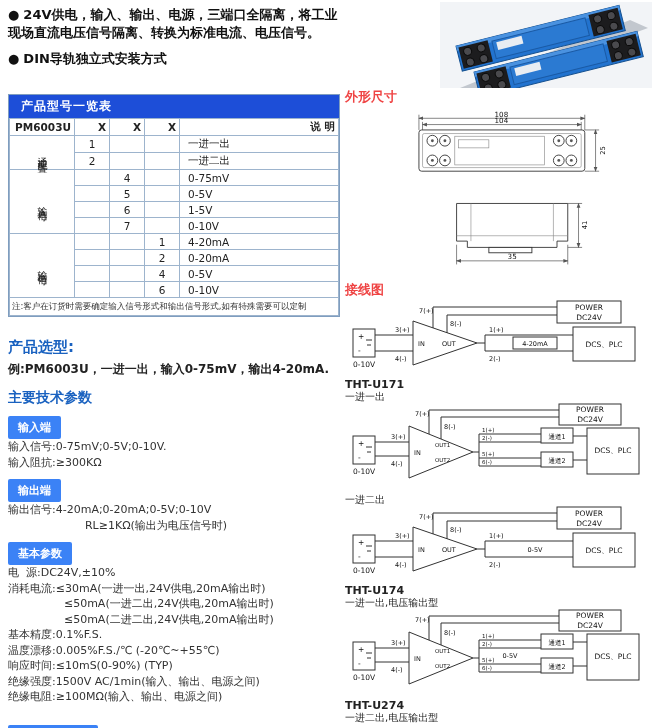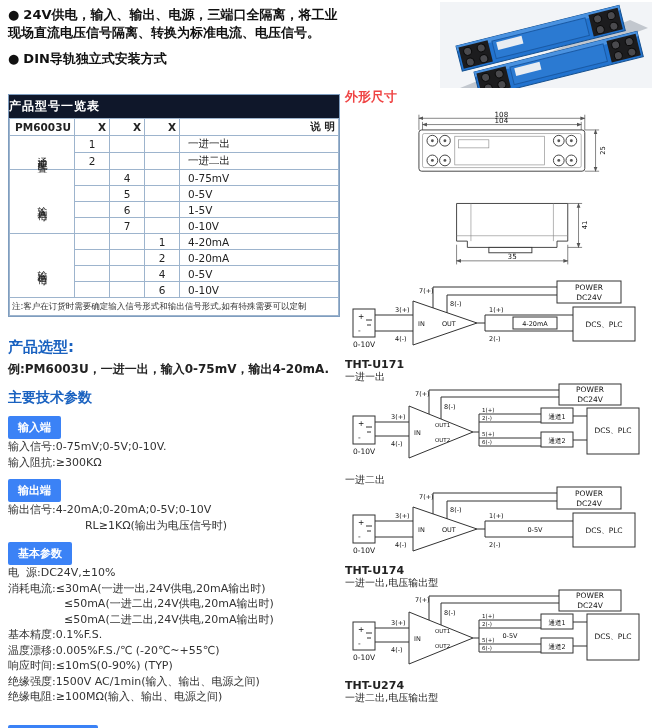--- a/index.html
+++ b/index.html
@@ -7,21 +7,21 @@
        font-family:"DejaVu Sans","Liberation Sans",sans-serif;color:#222}
   .left-col{position:absolute;left:8px;top:6px;width:332px}
   .photo{position:absolute;left:440px;top:2px;width:212px;height:86px}
   .right-col{position:absolute;left:345px;top:88px;width:308px}
 
   .bullet{font-size:13px;font-weight:600;line-height:1.42;color:#111}
   .bullet+.bullet{margin-top:7px}
   .bdot{margin-right:4px}
 
   .table-wrap{margin-top:26px;border:1px solid #7f9dbf}
-  .table-title{background:#0f172a;color:#fff;font-size:12px;font-weight:700;padding:3px 0;letter-spacing:1px}
+  .table-title{background:#1d4ed8;color:#fff;font-size:12px;font-weight:700;padding:3px 12px;letter-spacing:1px}
   table{border-collapse:collapse;width:100%;font-size:10.5px}
   td,th{border:1px solid #9db4cd;padding:1px 3px;height:13px}
   th{font-weight:700;text-align:right}
   .c0{width:58px}.cx{width:28px}
   .code{width:28px;text-align:center}
   .vlab{writing-mode:vertical-lr;text-orientation:upright;text-align:center;width:18px;
         letter-spacing:2px;font-size:10px;padding:2px 0}
   .desc{padding-left:8px}
   .note{font-size:8.5px;color:#333;padding:2px;white-space:nowrap;overflow:hidden}
 
@@ -270,20 +270,21 @@
     <line x1="62" y1="150" x2="62" y2="172" class="dln"></line>
       <line x1="186" y1="150" x2="186" y2="172" class="dln"></line>
     <line x1="62" y1="168" x2="186" y2="168" class="dln" marker-start="url(#arw)" marker-end="url(#arw)"></line>
     <text x="124" y="166" class="t8 mid">35</text>
     <line x1="186" y1="104" x2="202" y2="104" class="dln"></line>
       <line x1="186" y1="153" x2="202" y2="153" class="dln"></line>
     <line x1="198" y1="104" x2="198" y2="153" class="dln" marker-start="url(#arw)" marker-end="url(#arw)"></line>
     <text transform="rotate(-90 208 128)" x="208" y="128" class="t7 mid">41</text>
   </svg>
 
+  <div class="wire-title">接线图</div>
 
   <div class="wire-block">
     <svg class="wire-svg" width="300" height="84" viewBox="0 0 300 84">
       <rect x="8" y="30" width="22" height="28" class="box"></rect>
       <text x="13" y="40" class="t7">+</text>
       <text x="13" y="54" class="t7">-</text>
       <line x1="21" y1="41" x2="27" y2="41" class="ln"></line>
         <line x1="22" y1="46" x2="26" y2="46" class="ln"></line>
       <text x="19" y="68" class="t7 mid">0-10V</text>
       <line x1="30" y1="36" x2="68" y2="36" class="ln"></line>

